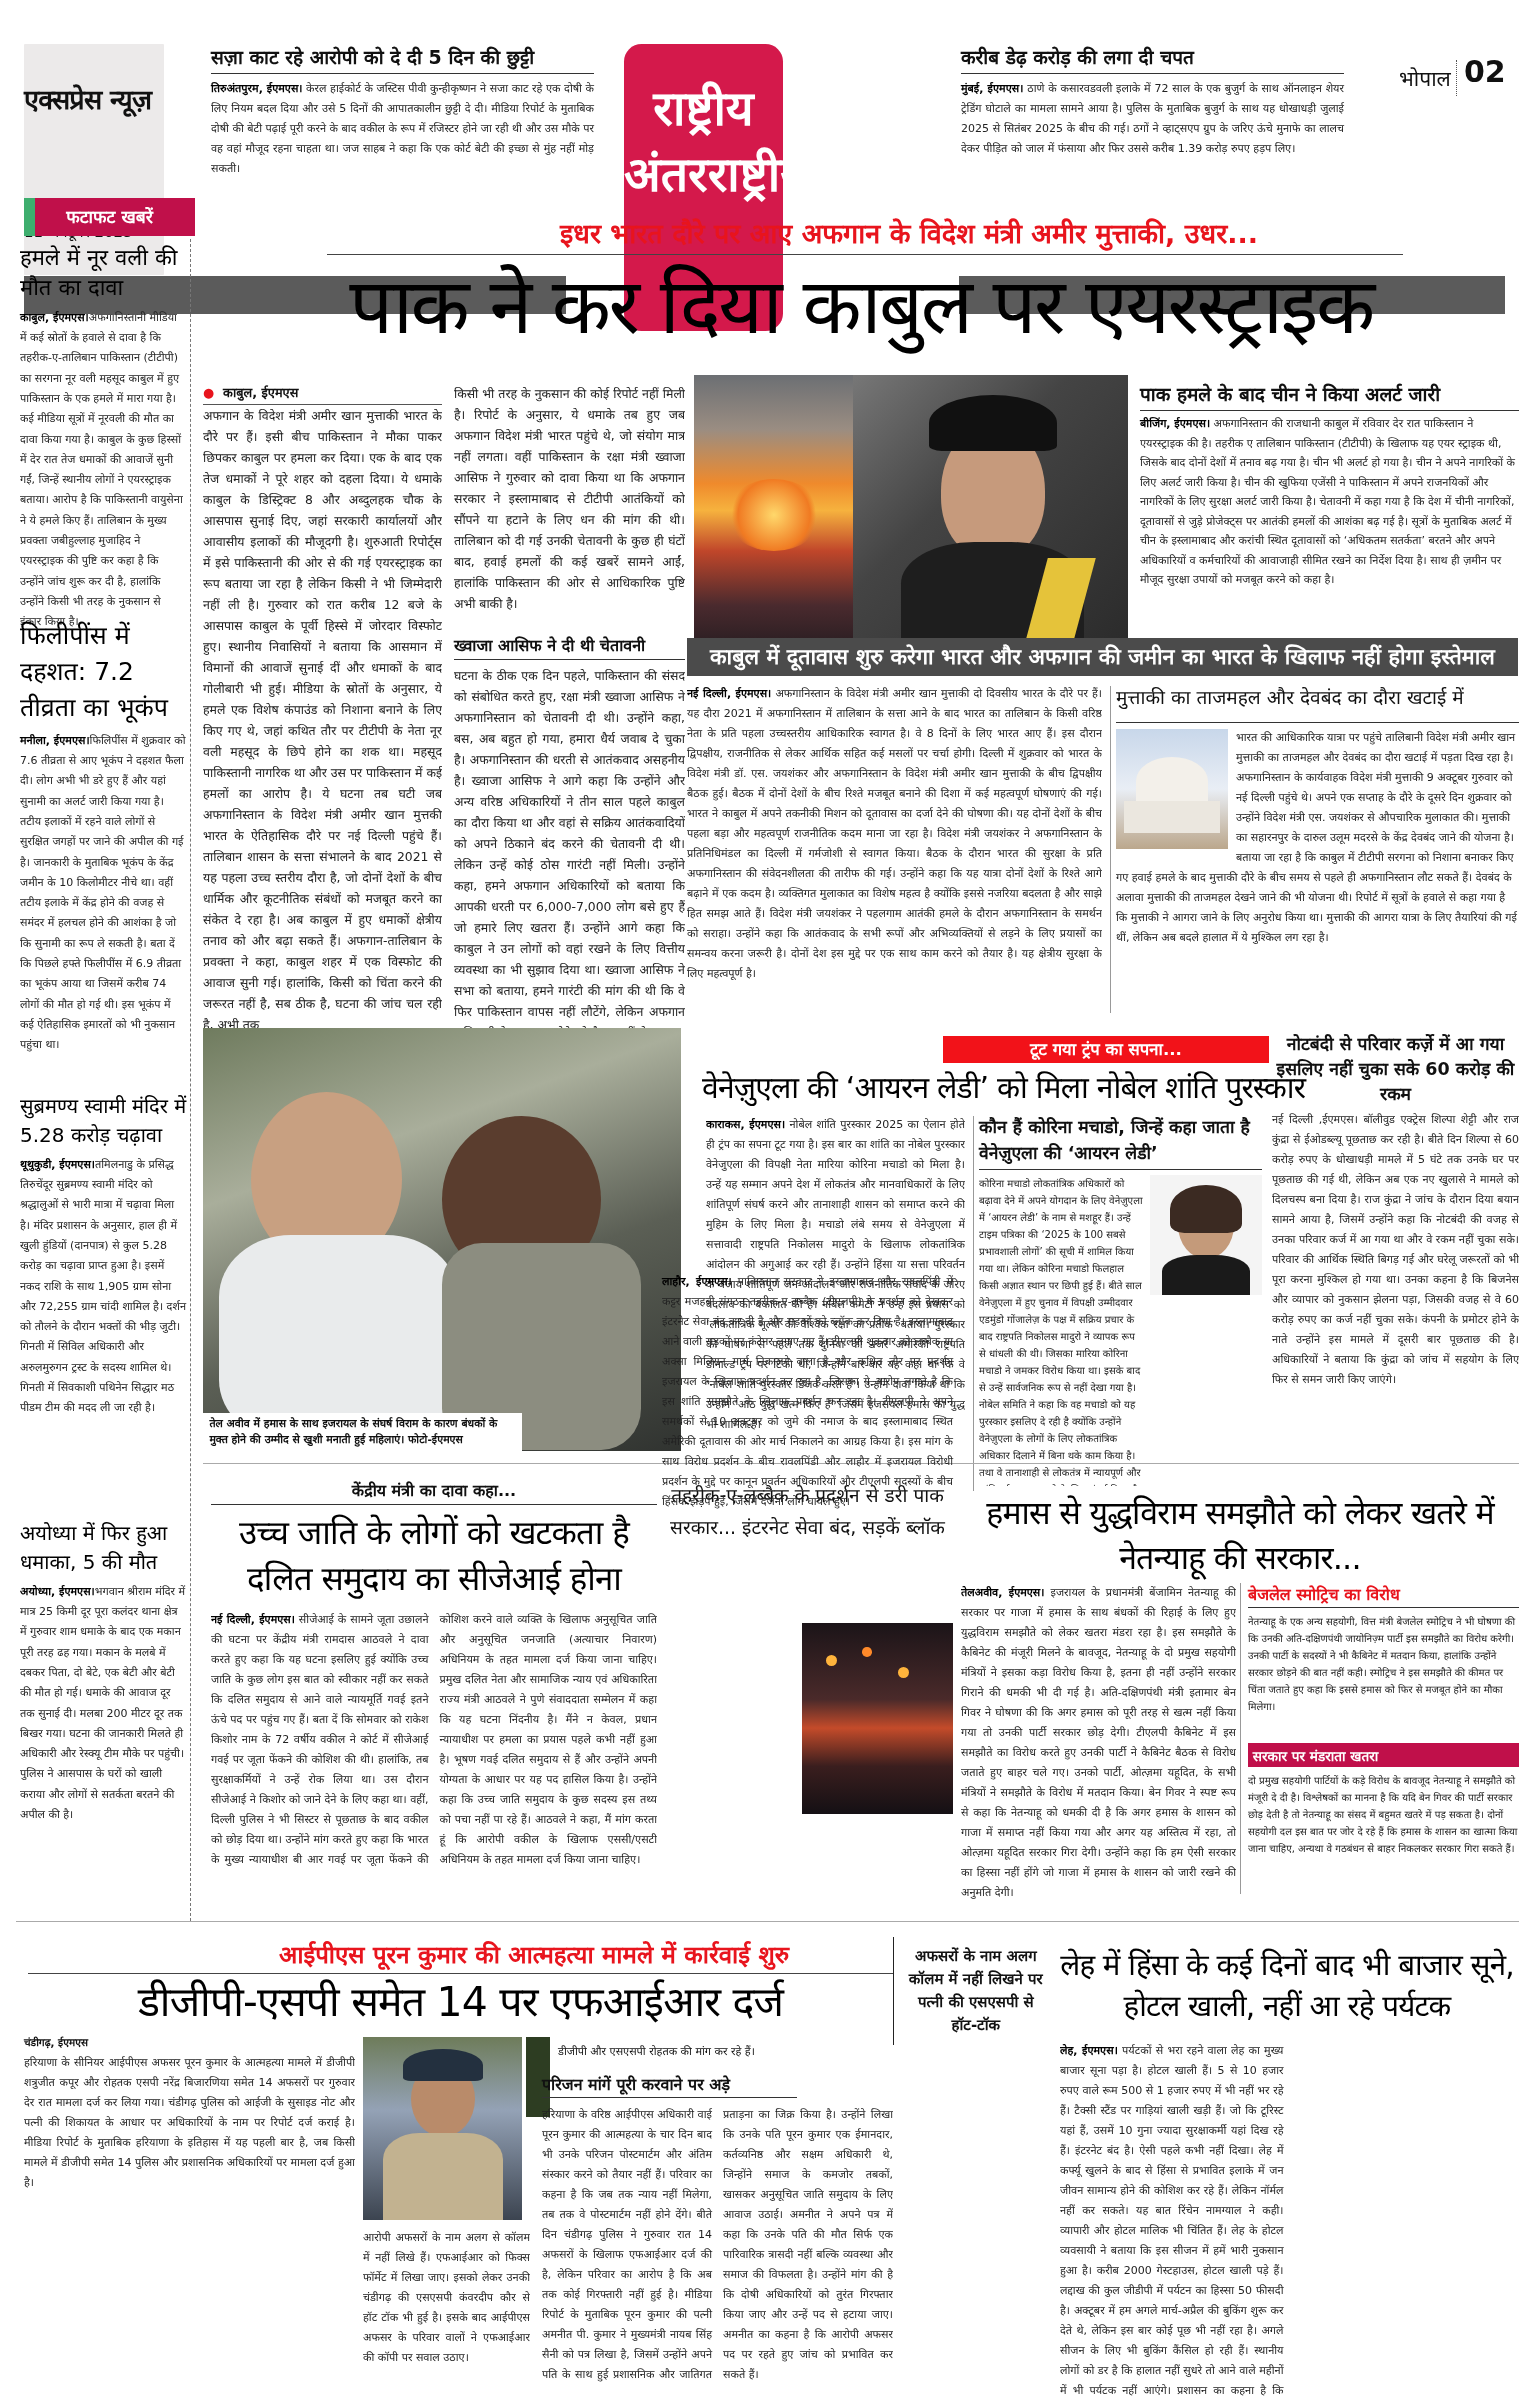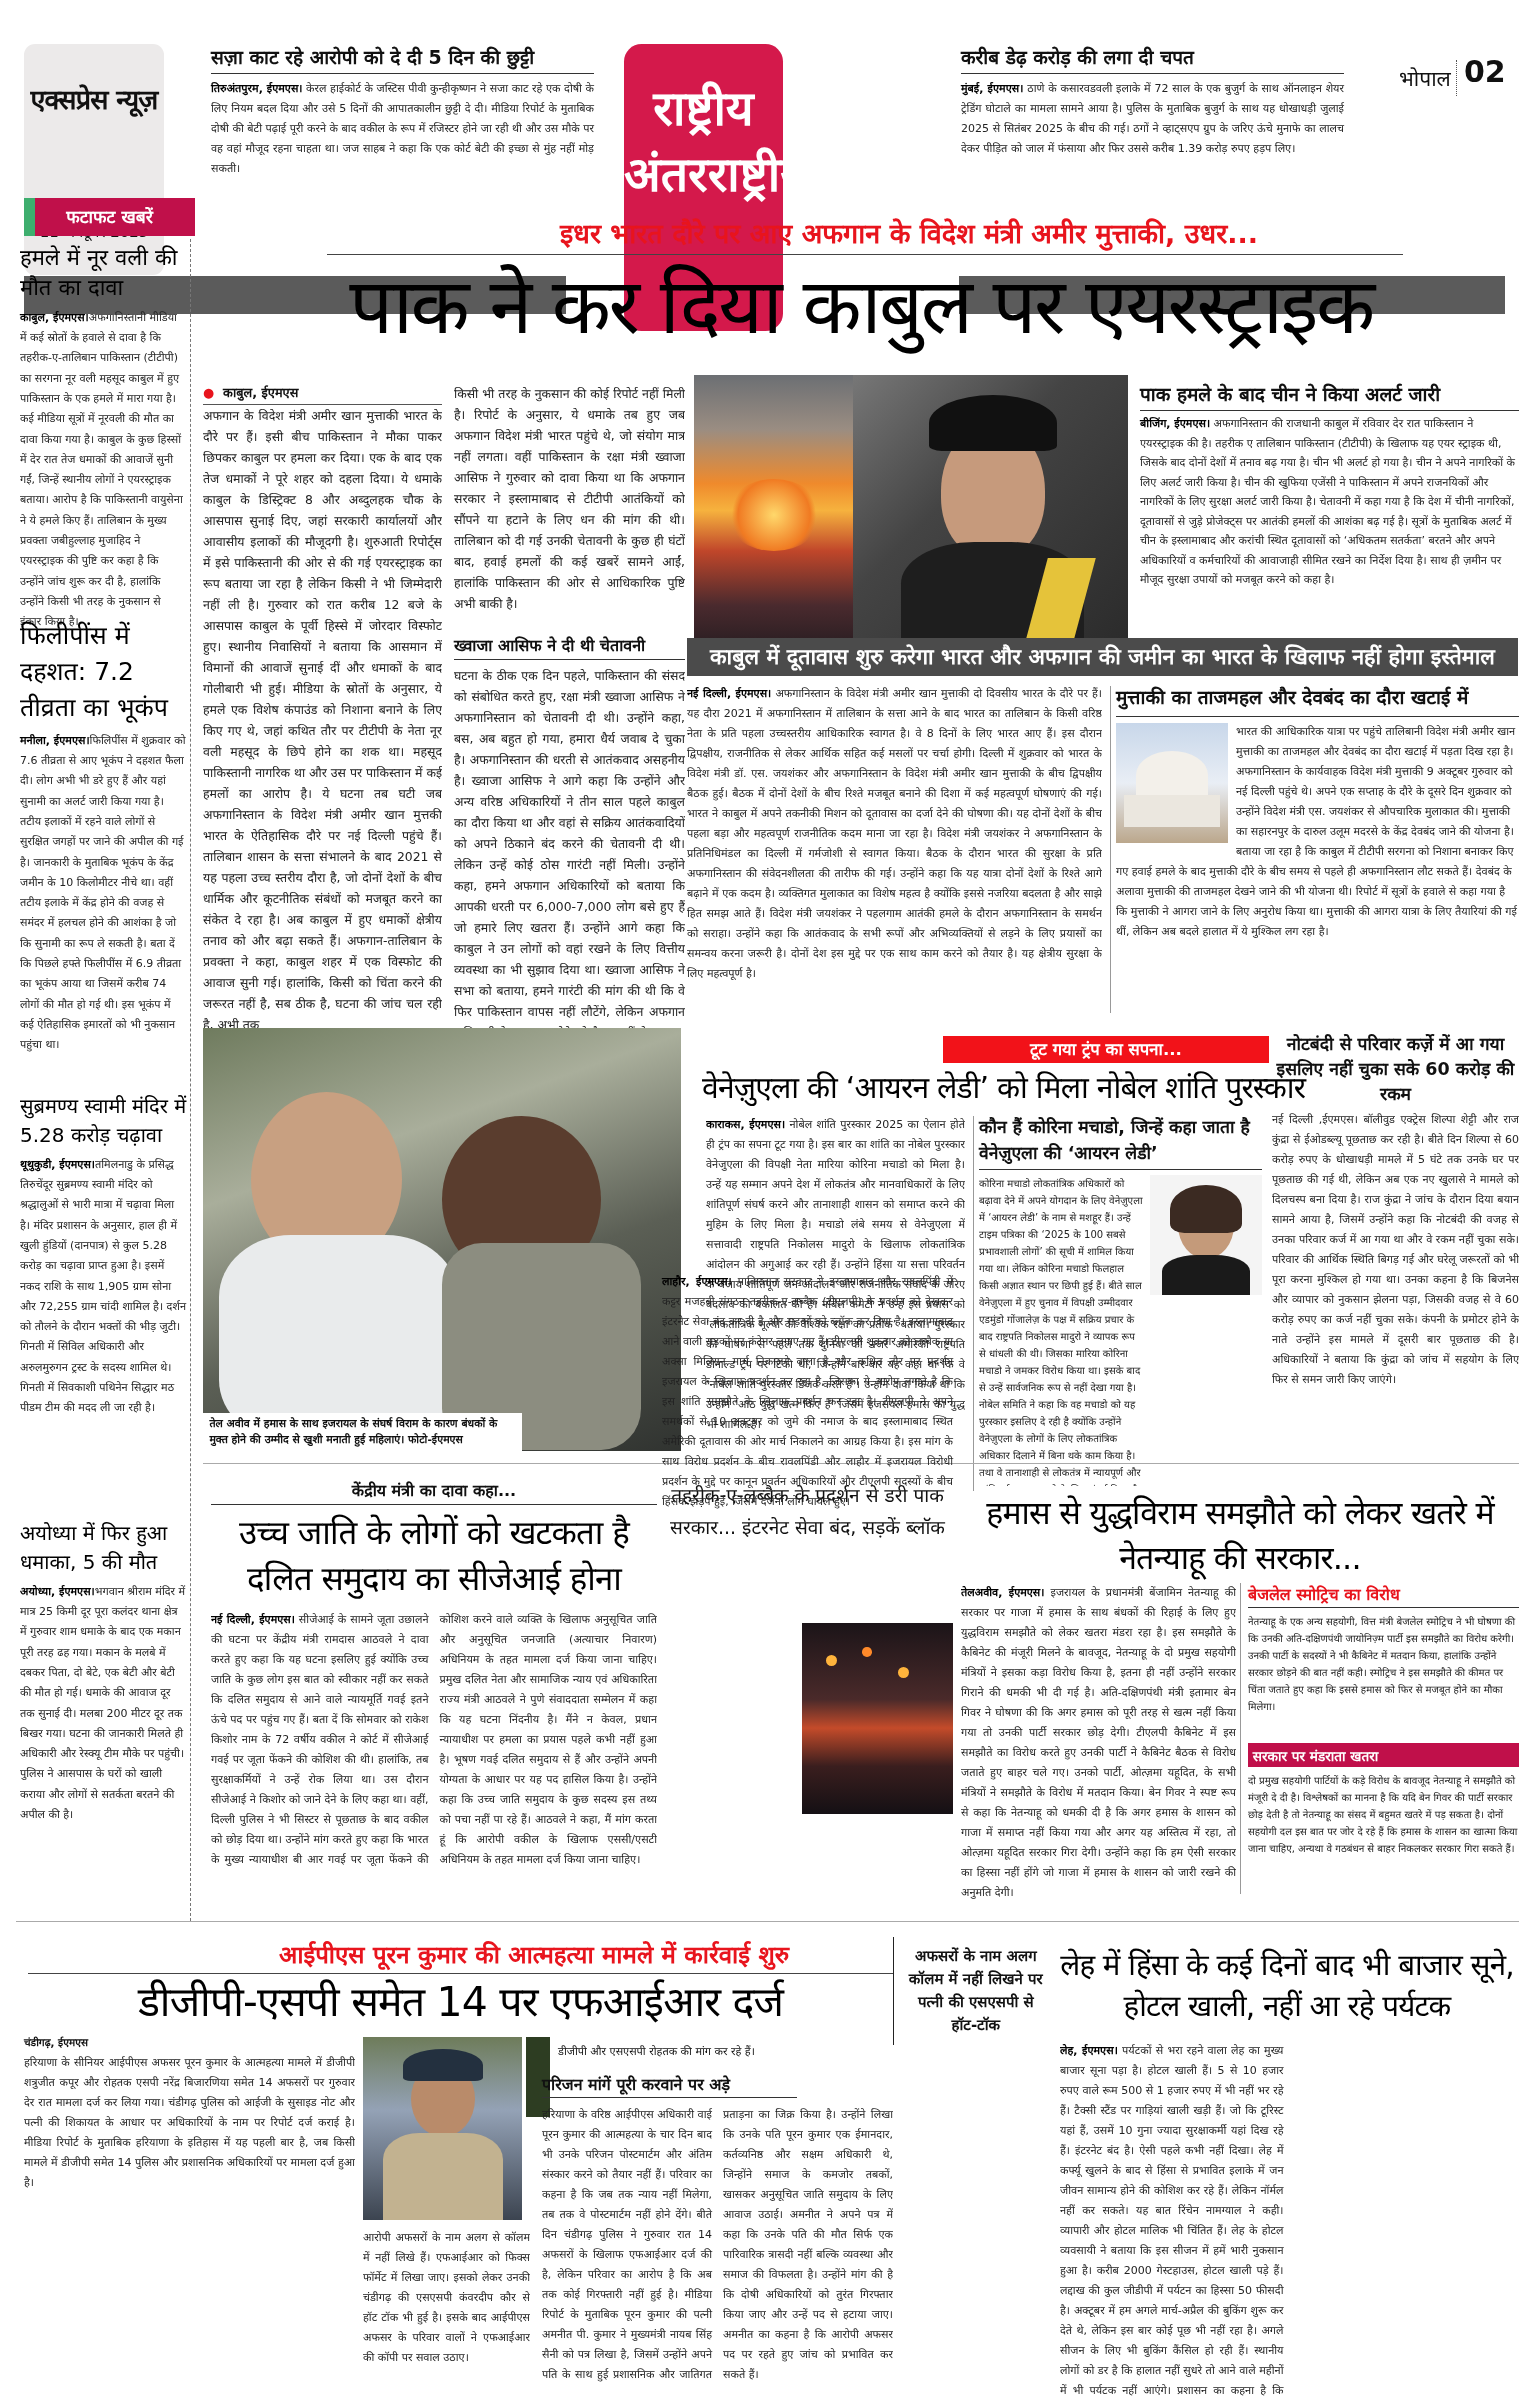--- a/index.html
+++ b/index.html
@@ -4,21 +4,21 @@
 <style>
 *{box-sizing:border-box;margin:0;padding:0}
 body{width:1530px;height:2401px;background:#fff;font-family:"DejaVu Sans",sans-serif;color:#111;position:relative;overflow:hidden}
 .abs{position:absolute}
 .body-text{font-size:12.4px;line-height:21px;text-align:justify;color:#222}
 .body-text b{font-weight:bold;color:#000}
 .hd{font-weight:normal;color:#000;line-height:1.12;font-family:"DejaVu Sans",sans-serif}
 .vrule{position:absolute;border-left:1.6px dashed #777}
 .hrule{position:absolute;border-top:1.6px solid #444}
 .photo{position:absolute;overflow:hidden}
-.masthead-left{left:24px;top:44px;width:140px;height:231px;background:#eceaea;border-radius:11px;text-align:center}
+.masthead-left{left:24px;top:44px;width:140px;height:231px;background:#eceaea;border-radius:1px;}
 .brand{font-size:27px;font-weight:bold;margin-top:36px;letter-spacing:-0.8px}
 .day{font-size:14.4px;margin-top:80px}
 .date{font-size:15px;margin-top:4.8px}
 .grey-bar{height:38px;background:#5b5b5b}
 .badge{left:624px;top:44px;width:159px;height:287px;background:#d4194b;border-radius:17.5px;color:#fff;text-align:center;font-weight:bold}
 .badge div{font-size:48px;line-height:1.2;margin-top:40px}
 .small-hd{font-size:19px;font-weight:bold;border-bottom:1.6px solid #333;padding-bottom:3.2px}
 .sidetag{left:24px;top:198px;width:171px;height:38px;background:#c0104a;color:#fff;font-size:17.5px;font-weight:bold;text-align:center;line-height:38px}
 .sidetag:before{content:"";position:absolute;left:0;top:0;width:11px;height:38px;background:#3eae6e}
 .sub-red{color:#e8141d;font-weight:bold}
@@ -117,21 +117,21 @@
 </div>
 
 <div class="abs strip-dark" style="left:687px;top:638px;width:831px;height:38px;font-size:21.5px;line-height:38px;text-align:center;white-space:nowrap;overflow:hidden">काबुल में दूतावास शुरु करेगा भारत और अफगान की जमीन का भारत के खिलाफ नहीं होगा इस्तेमाल</div>
 
 <div class="abs" style="left:687px;top:684px;width:415px">
   <div class="body-text" style="font-size:11px;line-height:20px;height:335px;overflow:hidden"><b>नई दिल्ली, ईएमएस।</b> <span>अफगानिस्तान के विदेश मंत्री अमीर खान मुत्ताकी दो दिवसीय भारत के दौरे पर हैं। यह दौरा 2021 में अफगानिस्तान में तालिबान के सत्ता आने के बाद भारत का तालिबान के किसी वरिष्ठ नेता के प्रति पहला उच्चस्तरीय आधिकारिक स्वागत है। वे 8 दिनों के लिए भारत आए हैं। इस दौरान द्विपक्षीय, राजनीतिक से लेकर आर्थिक सहित कई मसलों पर चर्चा होगी। दिल्ली में शुक्रवार को भारत के विदेश मंत्री डॉ. एस. जयशंकर और अफगानिस्तान के विदेश मंत्री अमीर खान मुत्ताकी के बीच द्विपक्षीय बैठक हुई। बैठक में दोनों देशों के बीच रिश्ते मजबूत बनाने की दिशा में कई महत्वपूर्ण घोषणाएं की गई। भारत ने काबुल में अपने तकनीकी मिशन को दूतावास का दर्जा देने की घोषणा की। यह दोनों देशों के बीच पहला बड़ा और महत्वपूर्ण राजनीतिक कदम माना जा रहा है। विदेश मंत्री जयशंकर ने अफगानिस्तान के प्रतिनिधिमंडल का दिल्ली में गर्मजोशी से स्वागत किया। बैठक के दौरान भारत की सुरक्षा के प्रति अफगानिस्तान की संवेदनशीलता की तारीफ की गई। उन्होंने कहा कि यह यात्रा दोनों देशों के रिश्ते आगे बढ़ाने में एक कदम है। व्यक्तिगत मुलाकात का विशेष महत्व है क्योंकि इससे नजरिया बदलता है और साझे हित समझ आते हैं। विदेश मंत्री जयशंकर ने पहलगाम आतंकी हमले के दौरान अफगानिस्तान के समर्थन को सराहा। उन्होंने कहा कि आतंकवाद के सभी रूपों और अभिव्यक्तियों से लड़ने के लिए प्रयासों का समन्वय करना जरूरी है। दोनों देश इस मुद्दे पर एक साथ काम करने को तैयार है। यह क्षेत्रीय सुरक्षा के लिए महत्वपूर्ण है।</span></div>
 </div>
 <div class="abs" style="left:1110px;top:686px;height:327px;border-left:0.8px solid #999"></div>
 
 <div class="abs" style="left:1116px;top:684px;width:403px">
-  <div style="font-size:19px;font-weight:bold;border-bottom:1.6px solid #333;padding-bottom:6px">मुत्ताकी का ताजमहल और देवबंद का दौरा खटाई में</div>
+  <div style="font-size:19px;font-weight:normal;border-bottom:1.6px solid #333;padding-bottom:12px">मुत्ताकी का ताजमहल और देवबंद का दौरा खटाई में</div>
   <div class="photo" style="position:relative;float:left;width:112px;height:120px;margin:6.4px 8px 3.2px 0;background:linear-gradient(180deg,#c8d7ea 0%,#e9eef5 50%,#bba78c 100%)">
     <div style="position:absolute;left:20px;top:28px;width:72px;height:48px;border-radius:50% 50% 0 0;background:#f3f0ea"></div>
     <div style="position:absolute;left:8px;top:72px;width:96px;height:32px;background:#ebe7df"></div>
   </div>
   <div class="body-text" style="font-size:11px;line-height:20px;text-align:left;margin-top:4.8px">भारत की आधिकारिक यात्रा पर पहुंचे तालिबानी विदेश मंत्री अमीर खान मुत्ताकी का ताजमहल और देवबंद का दौरा खटाई में पड़ता दिख रहा है। अफगानिस्तान के कार्यवाहक विदेश मंत्री मुत्ताकी 9 अक्टूबर गुरुवार को नई दिल्ली पहुंचे थे। अपने एक सप्ताह के दौरे के दूसरे दिन शुक्रवार को उन्होंने विदेश मंत्री एस. जयशंकर से औपचारिक मुलाकात की। मुत्ताकी का सहारनपुर के दारुल उलूम मदरसे के केंद्र देवबंद जाने की योजना है। बताया जा रहा है कि काबुल में टीटीपी सरगना को निशाना बनाकर किए गए हवाई हमले के बाद मुत्ताकी दौरे के बीच समय से पहले ही अफगानिस्तान लौट सकते हैं। देवबंद के अलावा मुत्ताकी की ताजमहल देखने जाने की भी योजना थी। रिपोर्ट में सूत्रों के हवाले से कहा गया है कि मुत्ताकी ने आगरा जाने के लिए अनुरोध किया था। मुत्ताकी की आगरा यात्रा के लिए तैयारियां की गई थीं, लेकिन अब बदले हालात में ये मुश्किल लग रहा है।</div>
 </div>
 
 <div class="photo" style="left:203px;top:1028px;width:478px;height:423px;background:linear-gradient(160deg,#6f7b5e 0%,#a9ae9b 30%,#5b5f55 60%,#303330 100%)">
   <div style="position:absolute;left:48px;top:64px;width:151px;height:175px;border-radius:50%;background:#c8a081"></div>
   <div style="position:absolute;left:239px;top:88px;width:159px;height:167px;border-radius:50%;background:#5a3d2e"></div>

